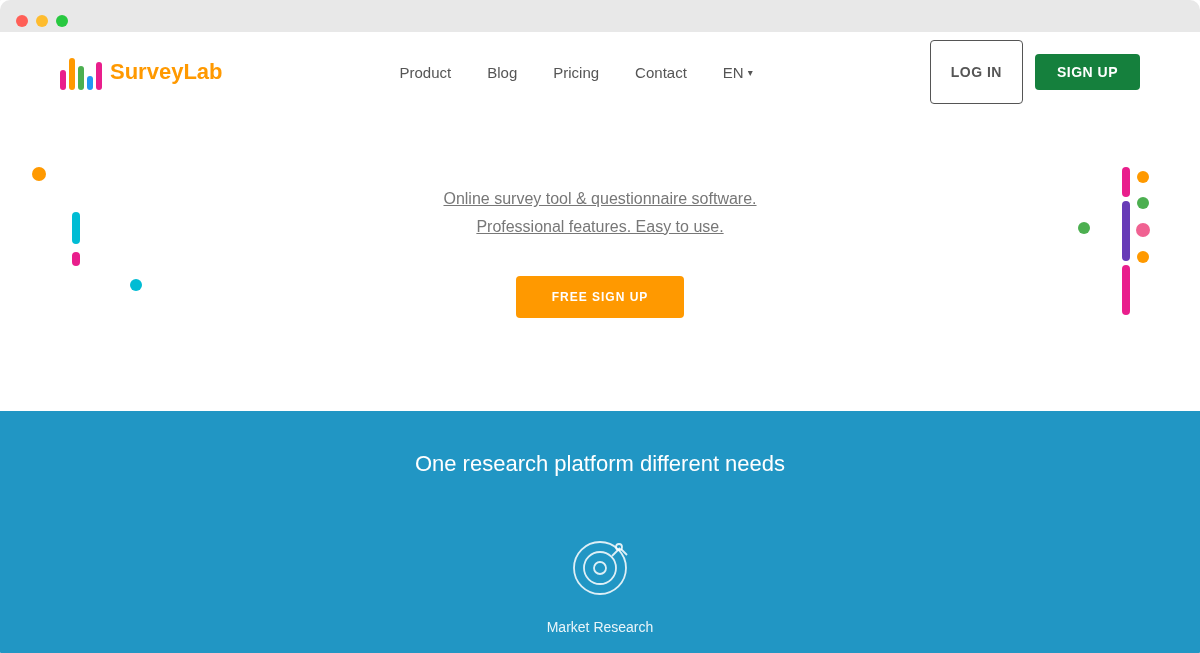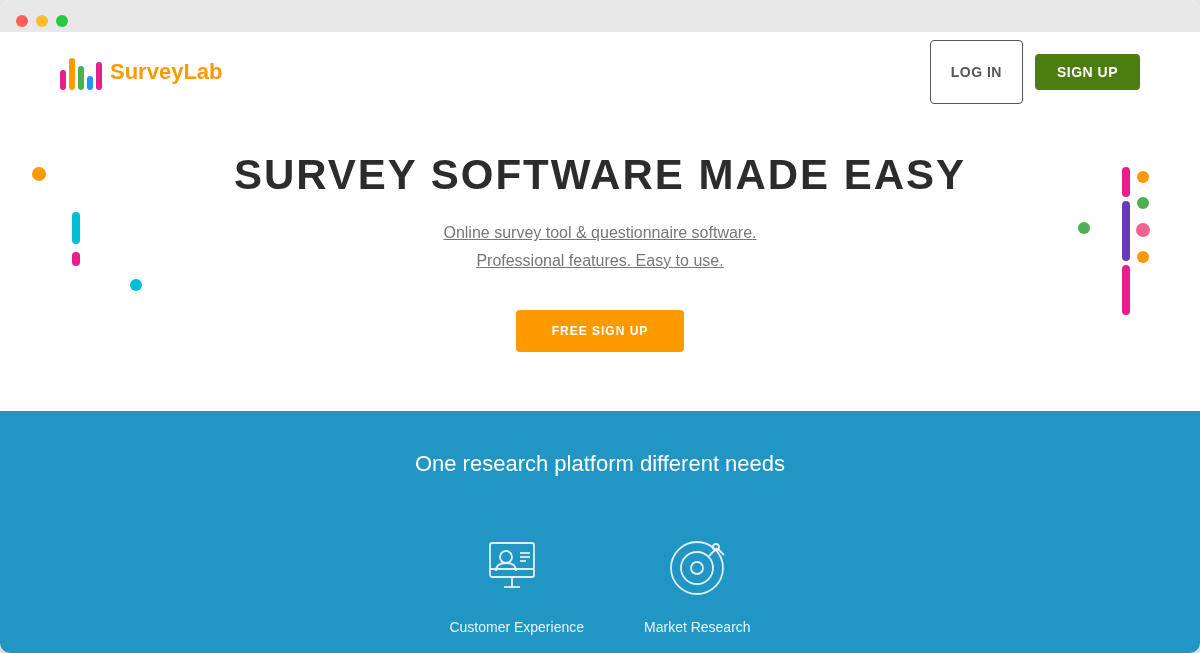--- a/index.html
+++ b/index.html
@@ -15,21 +15,21 @@
       gap: 8px;
       height: 32px;
     }
     .browser-dot { width: 12px; height: 12px; border-radius: 50%; }
     .dot-red { background: #ff5f57; }
     .dot-yellow { background: #febc2e; }
     .dot-green { background: #28c840; }
 
     .browser-window {
       background: #fff;
-      border-radius: 10px;
+      border-radius: 1px;
       overflow: hidden;
       width: 1200px;
       height: 653px;
       position: relative;
       box-shadow: 0 4px 20px rgba(0,0,0,0.2);
     }
 
     
     .page {
       width: 100%;
@@ -96,21 +96,21 @@
       background: transparent;
       color: #555;
       padding: 23px 20px;
       border-radius: 4px;
       font-size: 14px;
       font-weight: 600;
       cursor: pointer;
       letter-spacing: 0.5px;
     }
     .btn-signup {
-      background: #4d7c0f;
+      background: #15803d;
       border: none;
       color: #fff;
       padding: 10px 22px;
       border-radius: 4px;
       font-size: 14px;
       font-weight: 700;
       cursor: pointer;
       letter-spacing: 0.5px;
     }
 
@@ -269,20 +269,30 @@
           <div style="width:6px;border-radius:3px;background:#f90;height:32px;align-self:flex-end;"></div>
           <div style="width:6px;border-radius:3px;background:#4caf50;height:24px;align-self:flex-end;"></div>
           <div style="width:6px;border-radius:3px;background:#2196f3;height:14px;align-self:flex-end;"></div>
           <div style="width:6px;border-radius:3px;background:#e91e8c;height:28px;align-self:flex-end;"></div>
         </div>
         <span class="logo-text">
           <span>Survey</span><span style="color:#f90;">Lab</span>
         </span>
       </div>
 
+      <div class="nav-links">
+        <a class="nav-link" href="#">Product</a>
+        <a class="nav-link" href="#">Blog</a>
+        <a class="nav-link" href="#">Pricing</a>
+        <a class="nav-link" href="#">Contact</a>
+        <div class="nav-lang">
+          <span>EN</span>
+          <span style="font-size:10px;">▾</span>
+        </div>
+      </div>
 
       <div class="nav-actions">
         <button class="btn-login">LOG IN</button>
         <button class="btn-signup">SIGN UP</button>
       </div>
     </nav>
 
     <section class="hero">
 
       <div class="deco deco-orange-dot"></div>
@@ -305,48 +315,31 @@
         </div>
 
         <div class="right-dots-col">
           <div class="rdot" style="background:#f90;"></div>
           <div class="rdot" style="background:#4caf50;"></div>
           <div class="rdot" style="background:#f9e;width:14px;height:14px;background:#f06292;"></div>
           <div class="rdot" style="background:#f90;"></div>
         </div>
       </div>
 
-      <h1 class="hero-title">SURVEY SOFTWARE MADE EASY</h1>
       <p class="hero-subtitle">
         <span>Online survey tool &amp; questionnaire software.</span><br>
         <span>Professional features. Easy to use.</span>
       </p>
       <button class="btn-free-signup">FREE SIGN UP</button>
     </section>
 
     <section class="blue-section">
       <h2 class="blue-title">One research platform different needs</h2>
       <div class="categories">
 
-        <div class="category">
-          <div class="category-icon">
-            <svg viewBox="0 0 70 70" fill="none" stroke="rgba(255,255,255,0.85)" stroke-width="1.8" xmlns="http://www.w3.org/2000/svg">
-              <rect x="8" y="10" width="44" height="34" rx="2" stroke="rgba(255,255,255,0.85)" stroke-width="1.8" fill="none"></rect>
-              <line x1="8" y1="36" x2="52" y2="36" stroke="rgba(255,255,255,0.85)" stroke-width="1.8"></line>
-              <line x1="30" y1="44" x2="30" y2="54" stroke="rgba(255,255,255,0.85)" stroke-width="1.8"></line>
-              <line x1="22" y1="54" x2="38" y2="54" stroke="rgba(255,255,255,0.85)" stroke-width="1.8"></line>
-              <circle cx="24" cy="24" r="6" fill="none" stroke="rgba(255,255,255,0.85)" stroke-width="1.8"></circle>
-              <path d="M14 38 Q14 30 24 30 Q34 30 34 38" fill="none" stroke="rgba(255,255,255,0.85)" stroke-width="1.8"></path>
-              <line x1="38" y1="20" x2="48" y2="20" stroke="rgba(255,255,255,0.85)" stroke-width="1.8"></line>
-              <line x1="38" y1="24" x2="48" y2="24" stroke="rgba(255,255,255,0.85)" stroke-width="1.8"></line>
-              <line x1="38" y1="28" x2="44" y2="28" stroke="rgba(255,255,255,0.85)" stroke-width="1.8"></line>
-            </svg>
-          </div>
-          <span>Customer Experience</span>
-        </div>
 
 
         <div class="category">
           <div class="category-icon">
             <svg viewBox="0 0 70 70" fill="none" stroke="rgba(255,255,255,0.85)" stroke-width="1.8" xmlns="http://www.w3.org/2000/svg">
               <circle cx="35" cy="35" r="26" fill="none"></circle>
               <circle cx="35" cy="35" r="16" fill="none"></circle>
               <circle cx="35" cy="35" r="6" fill="none"></circle>
 
               <line x1="47" y1="23" x2="55" y2="15" stroke="rgba(255,255,255,0.85)"></line>

